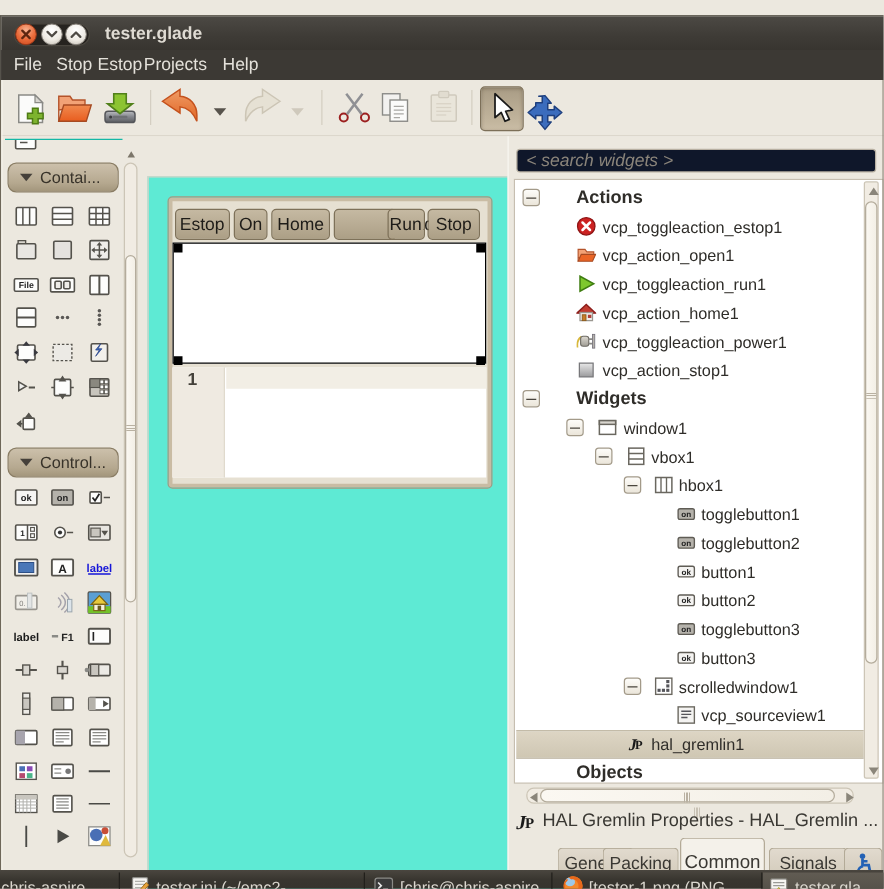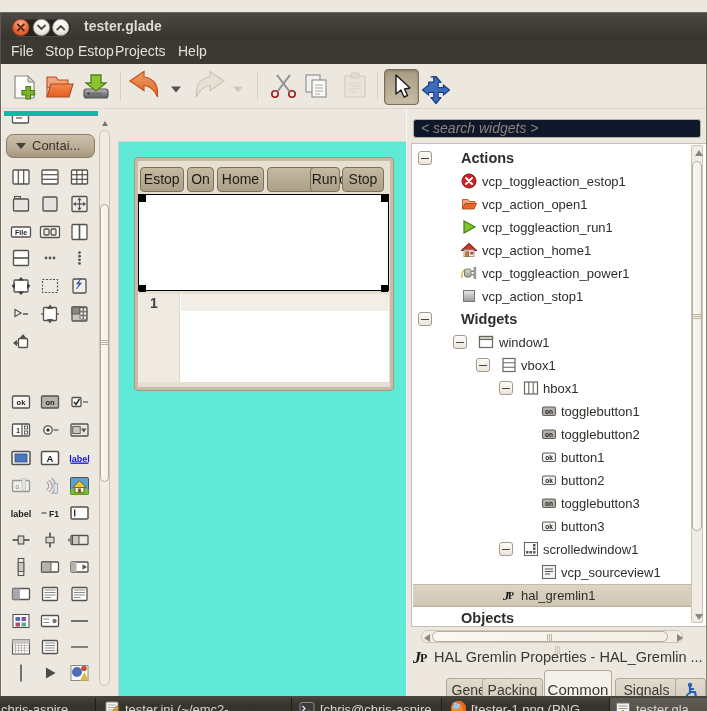--- a/index.html
+++ b/index.html
@@ -24,21 +24,21 @@
   border-bottom:1px solid #dcd7cc; }
 .tsep { position:absolute; top:8px; width:1px; height:28px; background:#d4cec2; }
 #selbtn { left:384px; top:5px; width:35px; height:36px; border-radius:4px;
   background:linear-gradient(#a99c85,#c2b59d 80%,#cabda6); border:1px solid #7c6f58;
   box-shadow:inset 0 1px 3px rgba(60,50,30,0.35); }
 
 
 #main { left:0; top:97px; width:707px; height:587px; background:#ece8df; }
 
 
-#palette { left:4px; top:2px; width:94px; height:585px; border-top:5px solid #14b8a6;}
+#palette { left:4px; top:2px; width:94px; height:585px; border-top:1px solid #14b8a6;}
 .phdr { position:absolute; left:2px; width:89px; height:24px; border-radius:7px;
   background:linear-gradient(#ccc0ab,#b5a88f 70%,#a3967c); border:1px solid #8a7d64;
   color:#38332a; font-size:13px; line-height:22px; }
 .phdr .tri { display:inline-block; margin:0 6px 1px 9px; width:0; height:0;
   border-left:5px solid transparent; border-right:5px solid transparent; border-top:6px solid #45403a; vertical-align:middle;}
 
 
 .sbtrough { position:absolute; background:#f1ece3; border:1px solid #ccc5b6; border-radius:6px; }
 .sbthumb { position:absolute; background:linear-gradient(90deg,#fbf8f2,#f3efe6); border:1px solid #b4ac9c; border-radius:6px; }
 .sbgrip { position:absolute; width:8px; height:5px;
@@ -210,20 +210,21 @@
           <stop offset="0" stop-color="#f09c66"></stop>
             <stop offset="1" stop-color="#e06524"></stop>
         </linearGradient>
       </defs>
     </svg>
   </div>
 
   <div id="main" class="abs">
     <div id="palette" class="abs">
       <div class="phdr" style="top:18px"><span class="tri"></span>Contai...</div>
+      <div class="phdr" style="top:246px"><span class="tri"></span>Control...</div>
       <svg class="abs" style="left:0;top:0" width="94" height="585" viewBox="0 0 94 585">
       <rect x="8.5" y="-6" width="16" height="13" rx="1" fill="#fdfdfc" stroke="#54524c" stroke-width="1.3"></rect>
       <path d="M12 2 h6" stroke="#54524c" stroke-width="1.2"></path>
       <rect x="9.0" y="54.0" width="16" height="14" rx="1" fill="#fdfdfc" stroke="#54524c" stroke-width="1.3"></rect>
       <path d="M14.3 54.0 L14.3 68.0" stroke="#54524c" stroke-width="1.2" fill="none"></path>
       <path d="M19.7 54.0 L19.7 68.0" stroke="#54524c" stroke-width="1.2" fill="none"></path>
       <rect x="38.0" y="54.0" width="16" height="14" rx="1" fill="#fdfdfc" stroke="#54524c" stroke-width="1.3"></rect>
       <path d="M38.0 58.7 L54.0 58.7" stroke="#54524c" stroke-width="1.2" fill="none"></path>
       <path d="M38.0 63.3 L54.0 63.3" stroke="#54524c" stroke-width="1.2" fill="none"></path>
       <rect x="67.5" y="54.0" width="16" height="14" rx="1" fill="#fdfdfc" stroke="#54524c" stroke-width="1.3"></rect>

